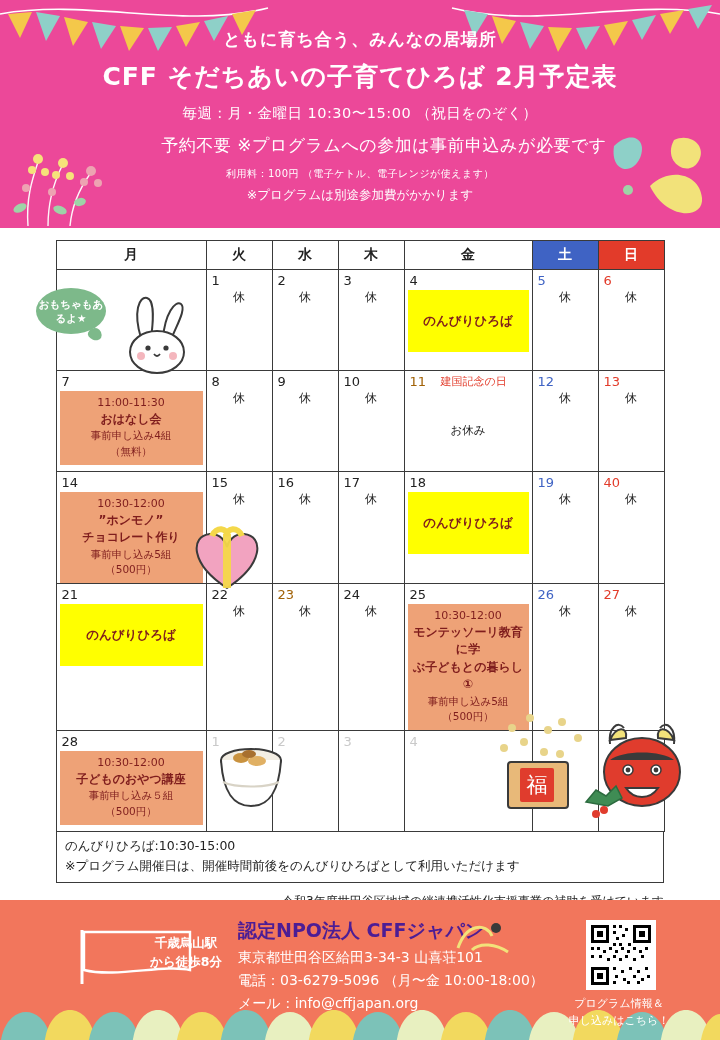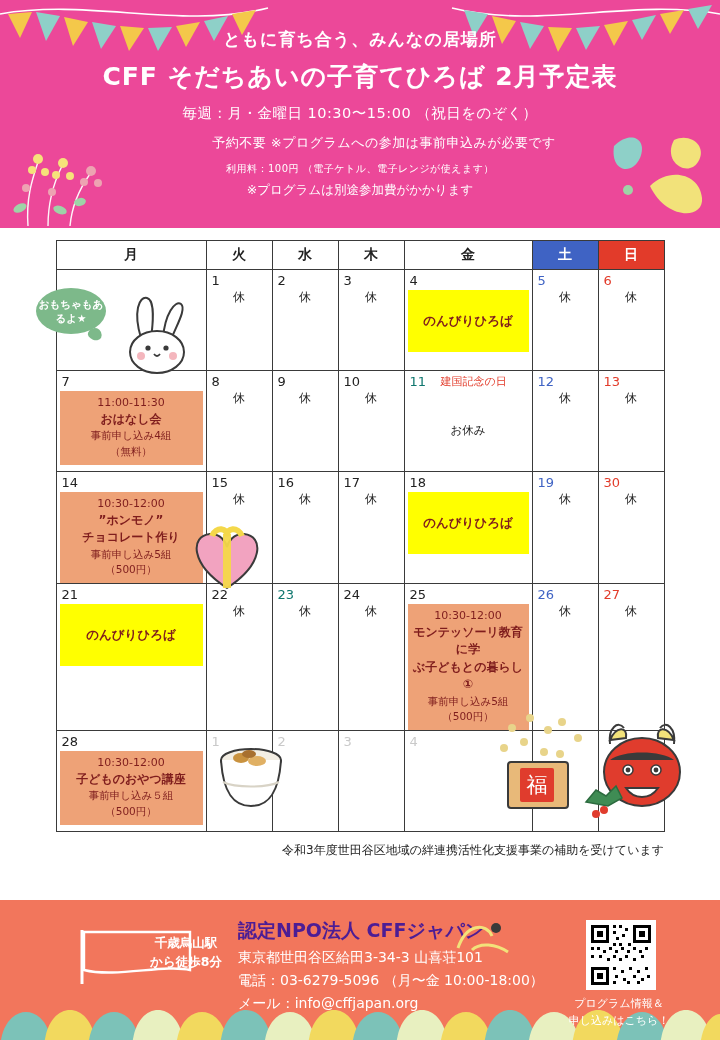--- a/index.html
+++ b/index.html
@@ -28,21 +28,21 @@
   }
   .h-title{
     position:relative;z-index:3;
     margin-top:9px;
     font-size:25px;font-weight:bold;letter-spacing:1px;
   }
   .h-line{
     position:relative;z-index:3;
     margin-top:11px;font-size:14.5px;letter-spacing:.5px;
   }
-  .h-line.small{font-size:13px;padding-left:48px;}
+  .h-line.small{font-size:17px;padding-left:48px;}
   .h-line.fee{font-size:10px;margin-top:10px;}
   .h-note{position:relative;z-index:3;font-size:12.5px;margin-top:6px;}
 
   
   .calendar-wrap{
     position:relative;
     width:720px;height:660px;
     background:#ffffff;
   }
   table.cal{
@@ -72,21 +72,21 @@
   .col-d{width:66px;}
   .col-fri{width:128px;}
   .daynum{
     font-size:13px;
     padding:3px 0 0 5px;
     color:#222;
     text-align:left;
   }
   .daynum.sat{color:#3f63c4;}
   .daynum.sun{color:#e23b2a;}
-  .daynum.hol{color:#0f766e;}
+  .daynum.hol{color:#a16207;}
   .daynum.gray{color:#c9c9c9;}
   .kyu{
     text-align:center;
     font-size:12px;
     color:#222;
     margin-top:1px;
   }
   .ev{
     margin:2px 3px 0 3px;
     padding:4px 2px 6px 2px;
@@ -370,21 +370,21 @@
         </td>
         <td>
           <div class="daynum">18</div>
           <div class="ev yellow">のんびりひろば</div>
         </td>
         <td>
           <div class="daynum sat">19</div>
           <div class="kyu">休</div>
         </td>
         <td>
-          <div class="daynum sun">30</div>
+          <div class="daynum sun">40</div>
           <div class="kyu">休</div>
         </td>
       </tr>
 
       <tr>
         <td>
           <div class="daynum">21</div>
           <div class="ev yellow">のんびりひろば</div>
         </td>
         <td>
@@ -492,20 +492,24 @@
       <circle cx="166" cy="60" r="2.4" fill="#3a3a3a"></circle>
       <path d="M136 78 C 144 90, 160 90, 168 78 Z" fill="#ffffff" stroke="#3a3a3a" stroke-width="2"></path>
     </g>
     <g>
       <path d="M96 92 l10 -12 l10 6 l10 -10 l6 12 l-14 8 Z" fill="#3f8c54" stroke="#2c6b3f" stroke-width="1.5"></path>
       <circle cx="114" cy="100" r="4" fill="#e03c2d"></circle>
       <circle cx="106" cy="104" r="4" fill="#e03c2d"></circle>
     </g>
   </svg>
 
+  <div class="cal-foot">
+    <div>のんびりひろば:10:30-15:00</div>
+    <div>※プログラム開催日は、開催時間前後をのんびりひろばとして利用いただけます</div>
+  </div>
 
   <div class="subsidy">令和3年度世田谷区地域の絆連携活性化支援事業の補助を受けています</div>
 </div>
 
 <div class="footer">
 
   <svg class="flag" viewBox="0 0 118 58">
     <path d="M4 4 L4 58" stroke="#ffffff" stroke-width="3"></path>
     <path d="M6 4 L114 4 L114 46 C 90 40, 40 54, 6 46 Z" fill="#ffffff" opacity="0.0"></path>
     <path d="M6 6 L112 6 L112 44 C 86 38, 38 52, 6 44 Z" fill="#f2765c" stroke="#ffffff" stroke-width="2.4"></path>

